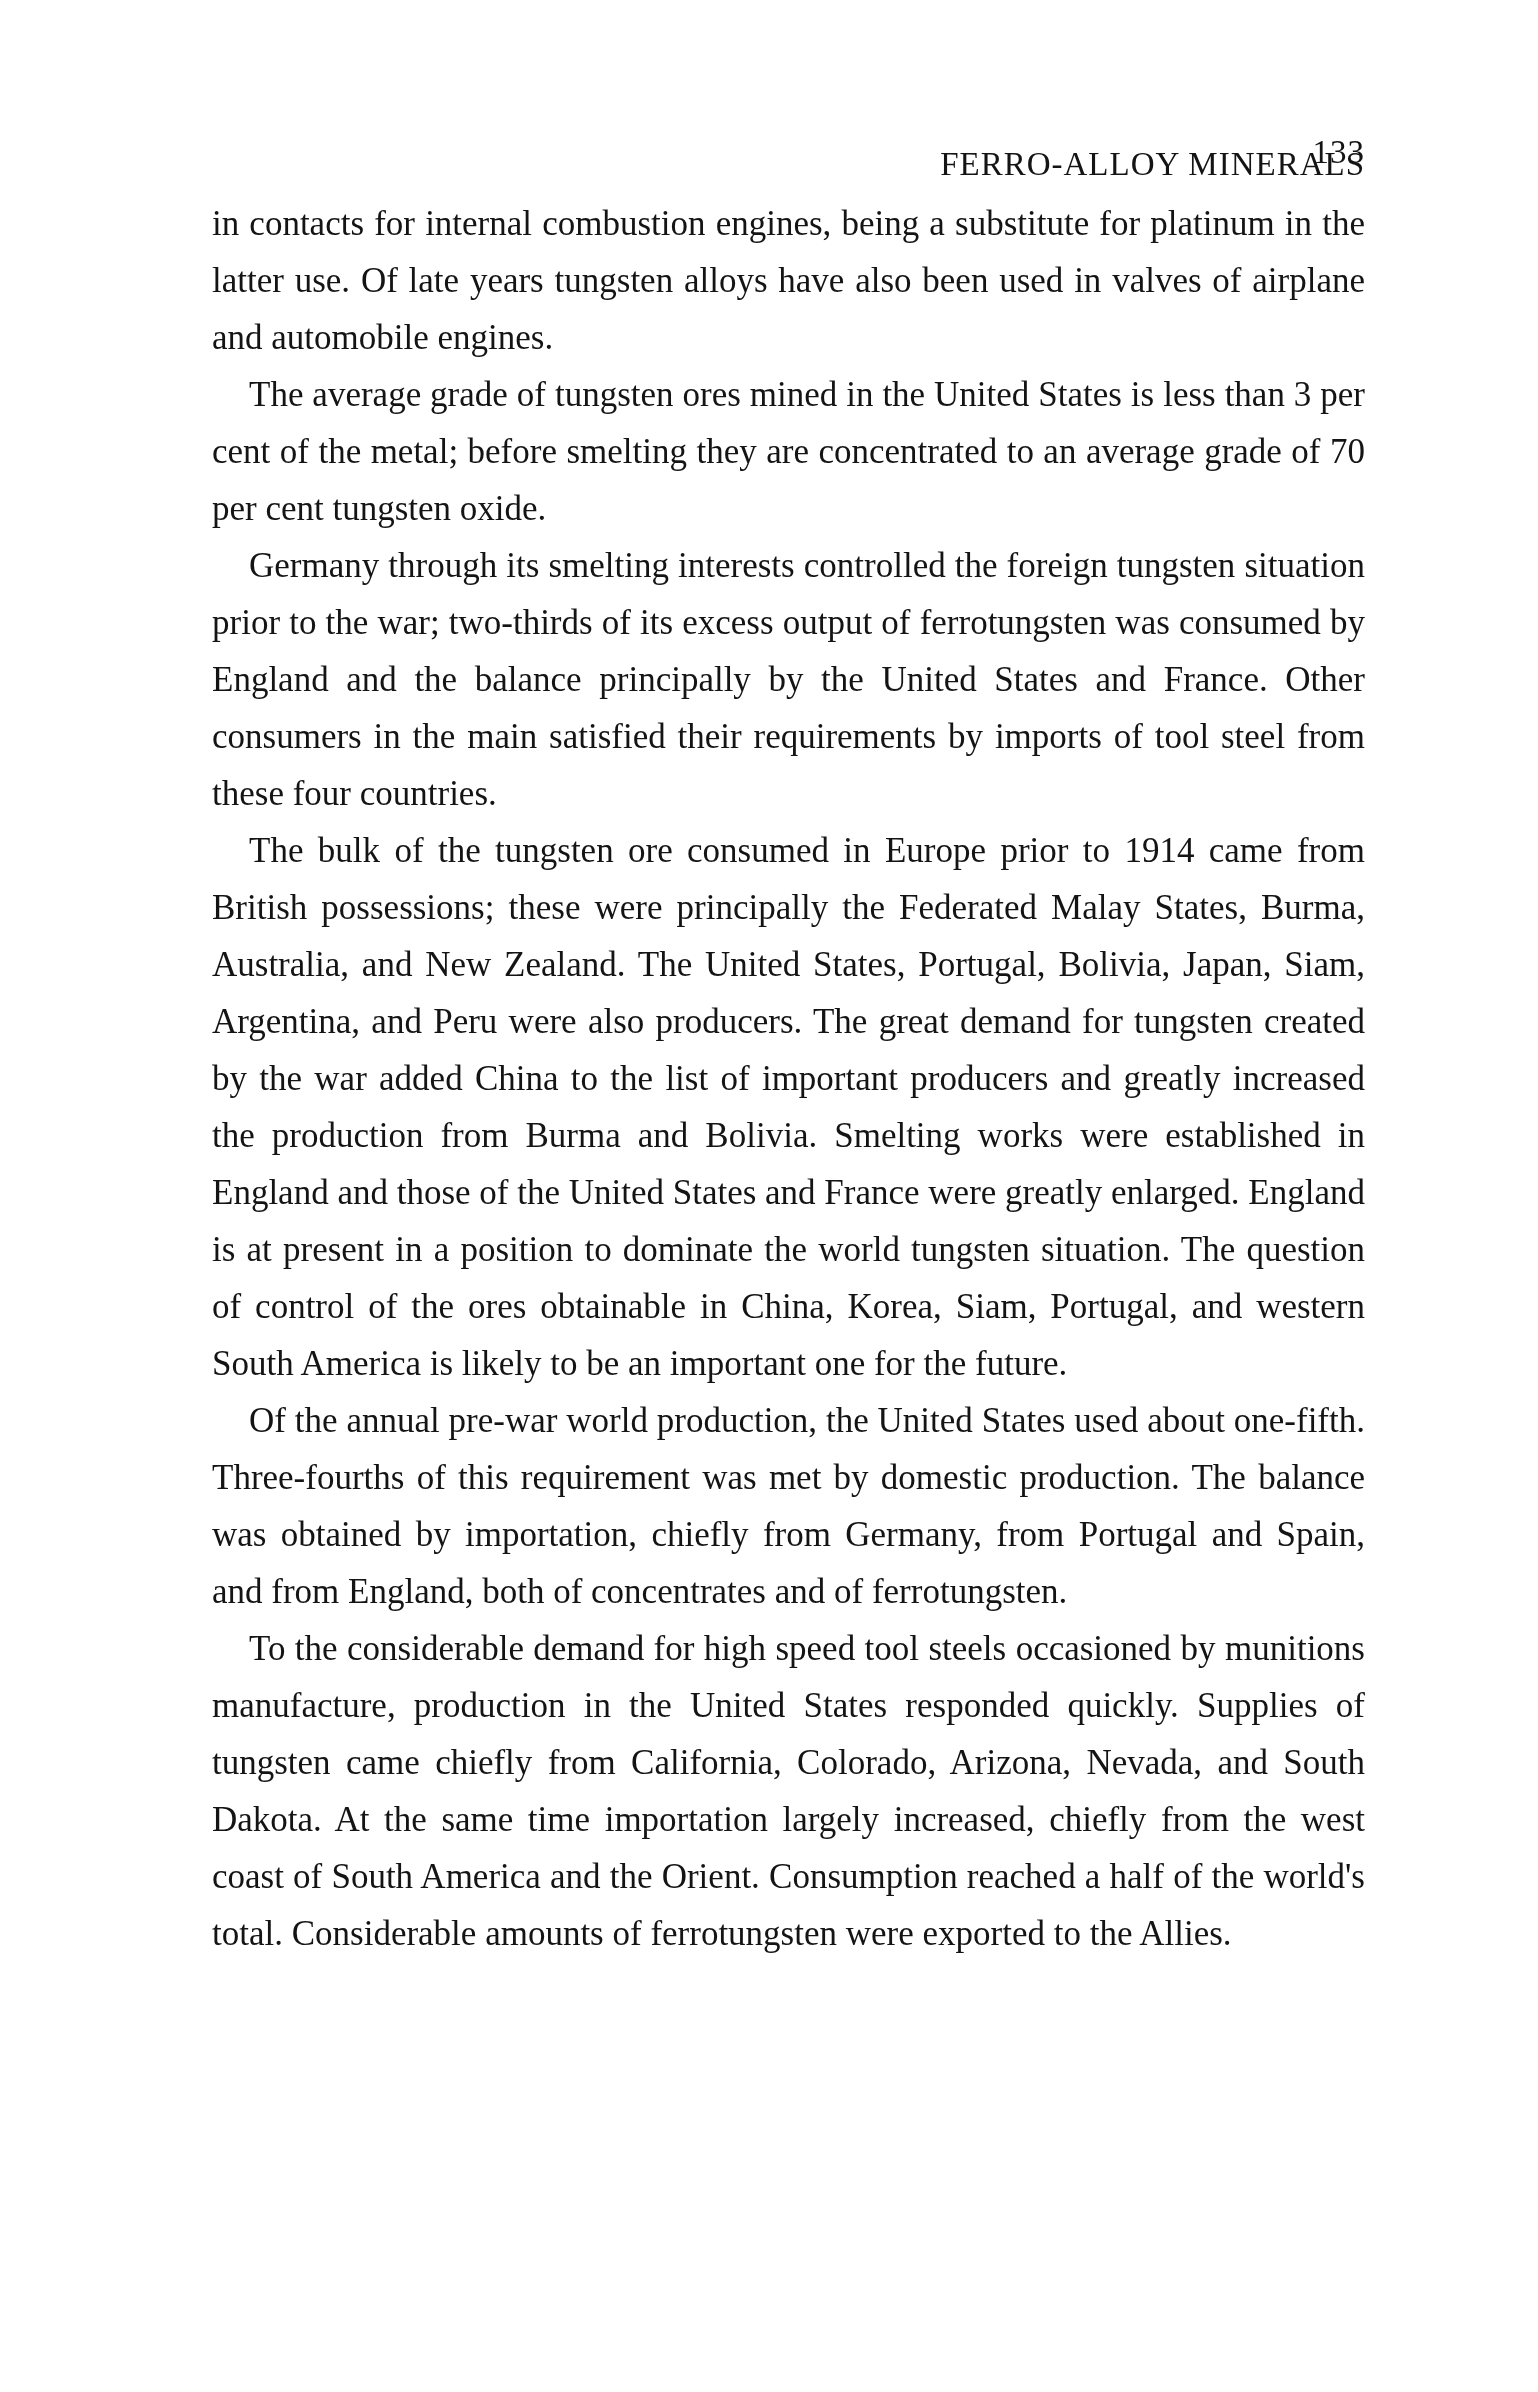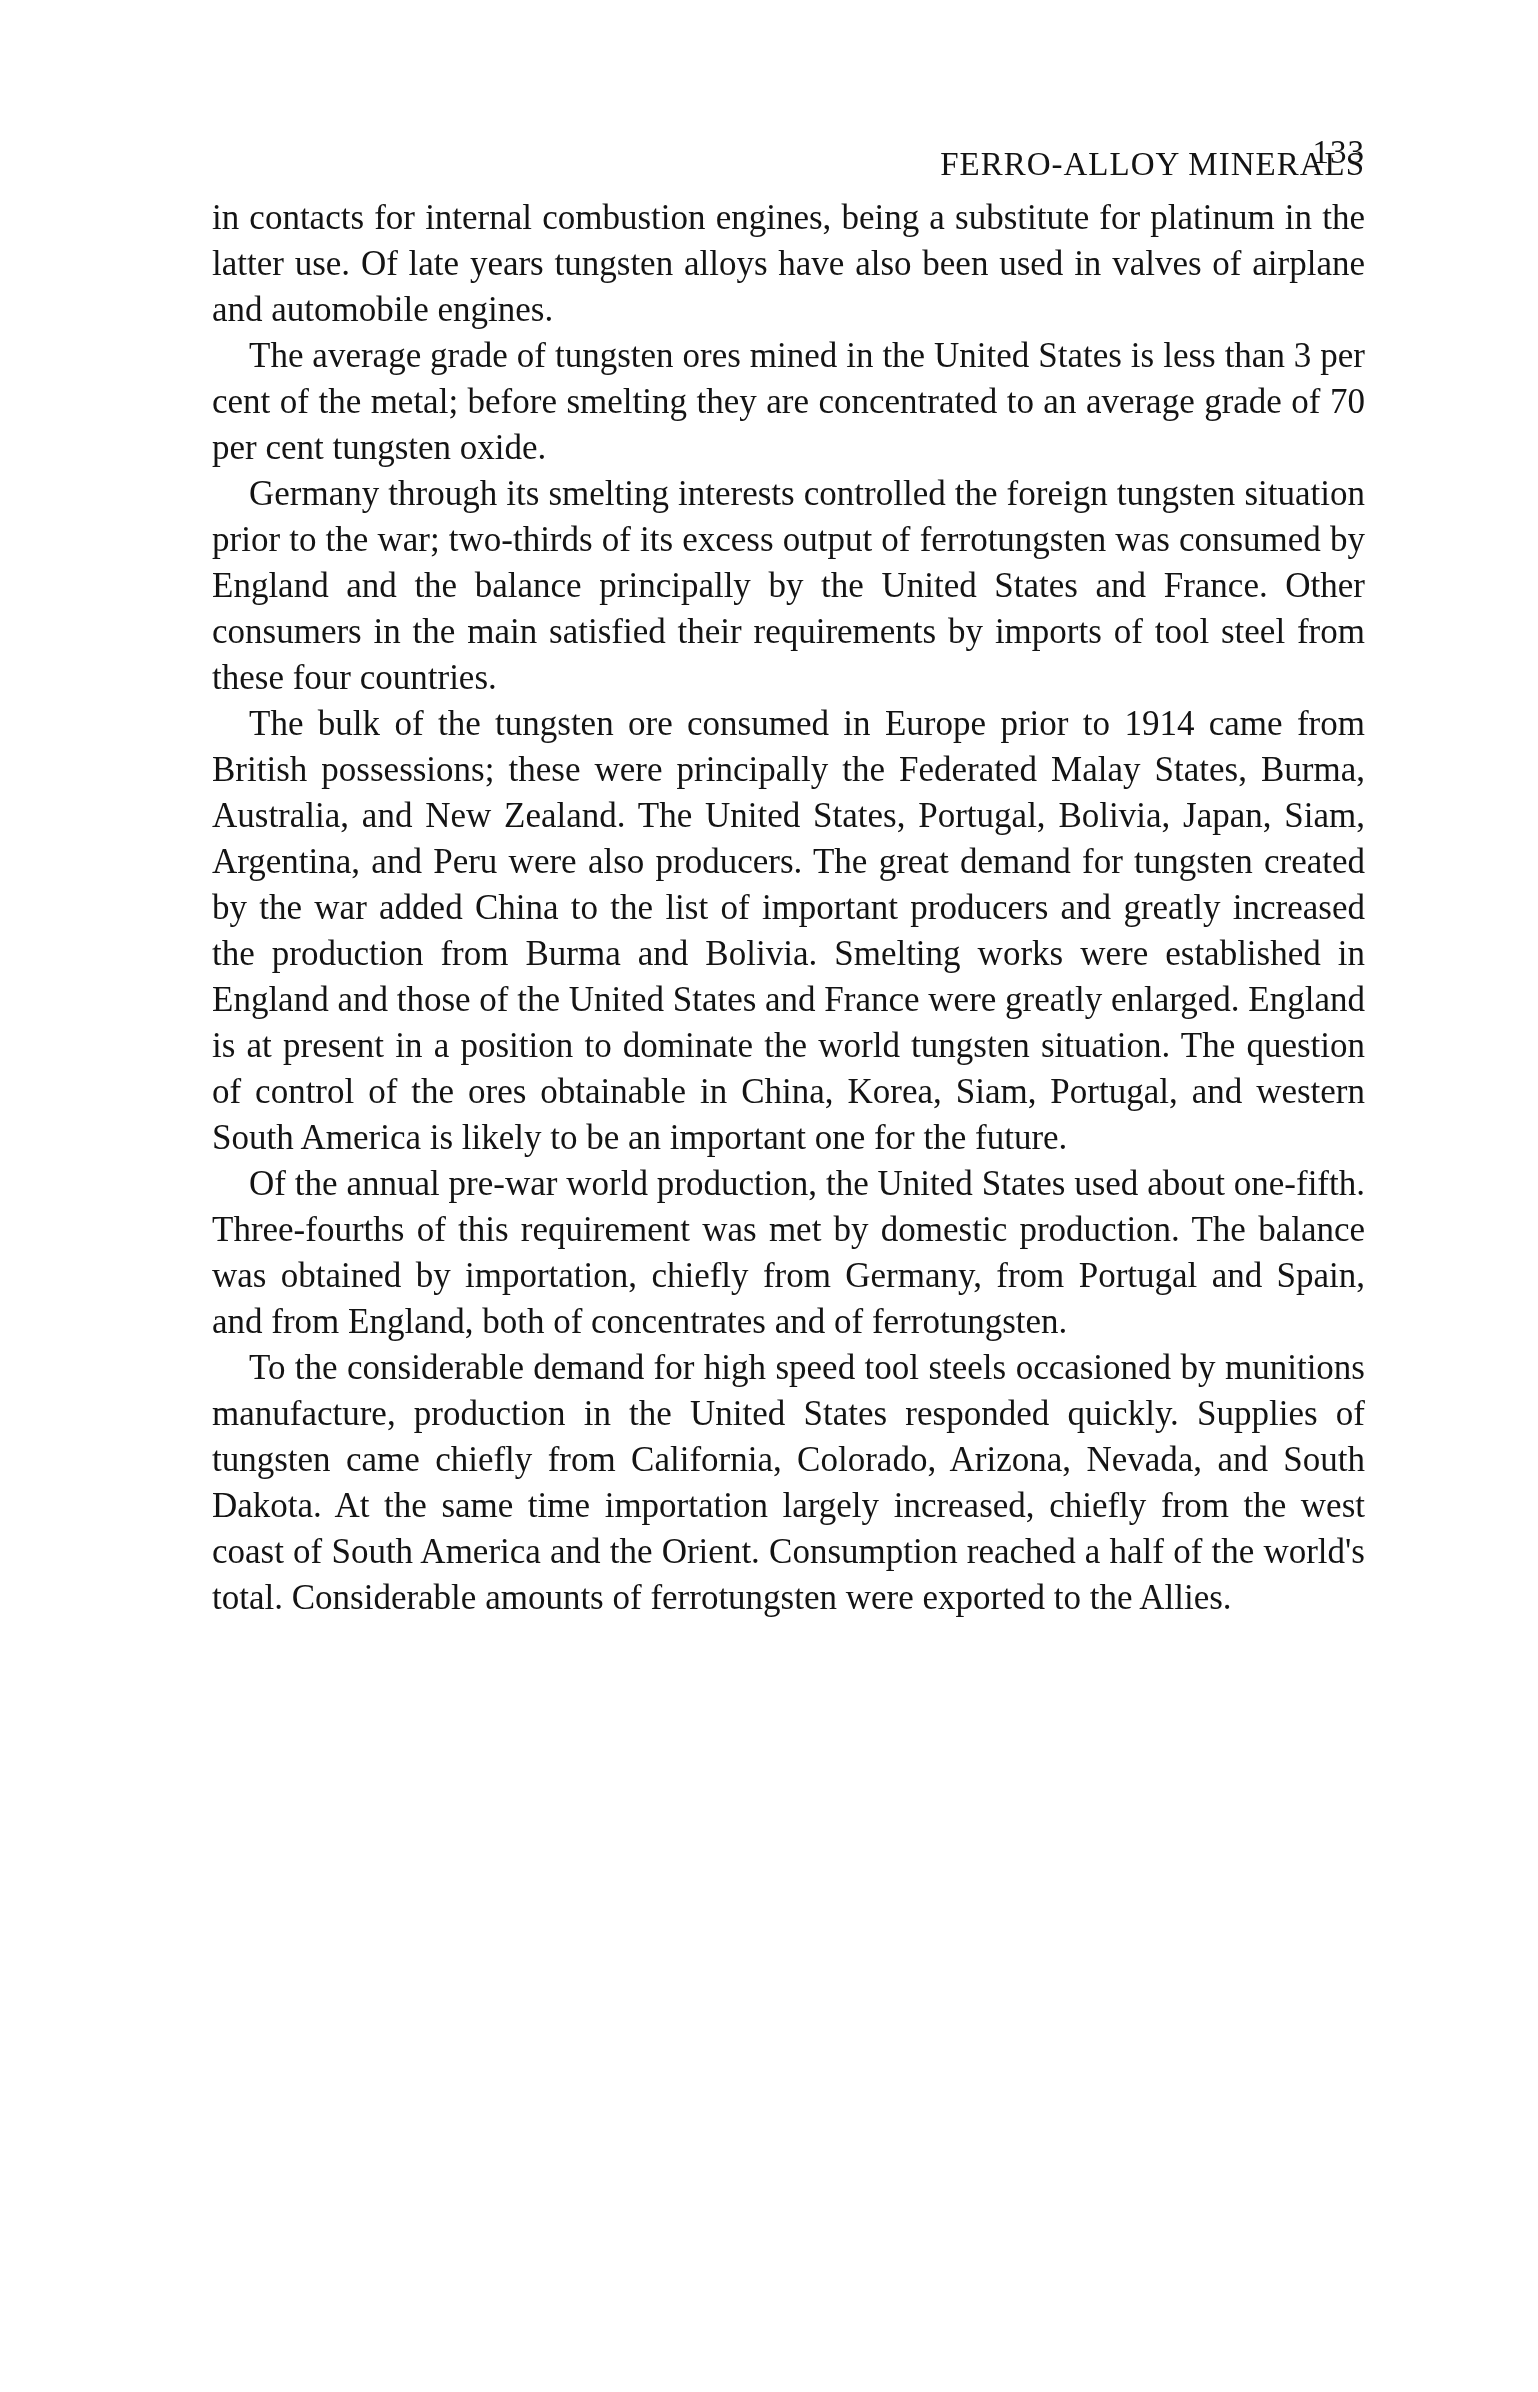--- a/index.html
+++ b/index.html
@@ -2,21 +2,21 @@
 <html><head>
 <meta charset="utf-8">
 <style>
   html, body { margin:0; padding:0; background:#ffffff; }
   body { width:1538px; height:2392px; position:relative; overflow:hidden; }
   .page { position:absolute; left:212px; top:134px; width:1153px; color:#141414;
     font-family: "Liberation Serif", "DejaVu Serif", serif; }
   .header { position:relative; height:48px; font-size:33px; letter-spacing:1px; }
   .running-title { position:absolute; left:0; right:0; text-align:right; top:0;margin-top:12px; }
   .page-number { position:absolute; right:0; top:0; }
-  .body { margin-top:13.4px; font-size:35px; line-height:46px; text-align:justify; }
+  .body { margin-top:13.4px; font-size:35px; line-height:57px; text-align:justify; }
   .para { margin:0; text-indent:37px; }
   .para.cont { text-indent:0; }
 </style>
 </head>
 <body>
 
 <div class="page">
   <div class="header">
     <div class="running-title">FERRO-ALLOY MINERALS</div>
     <div class="page-number">133</div>

